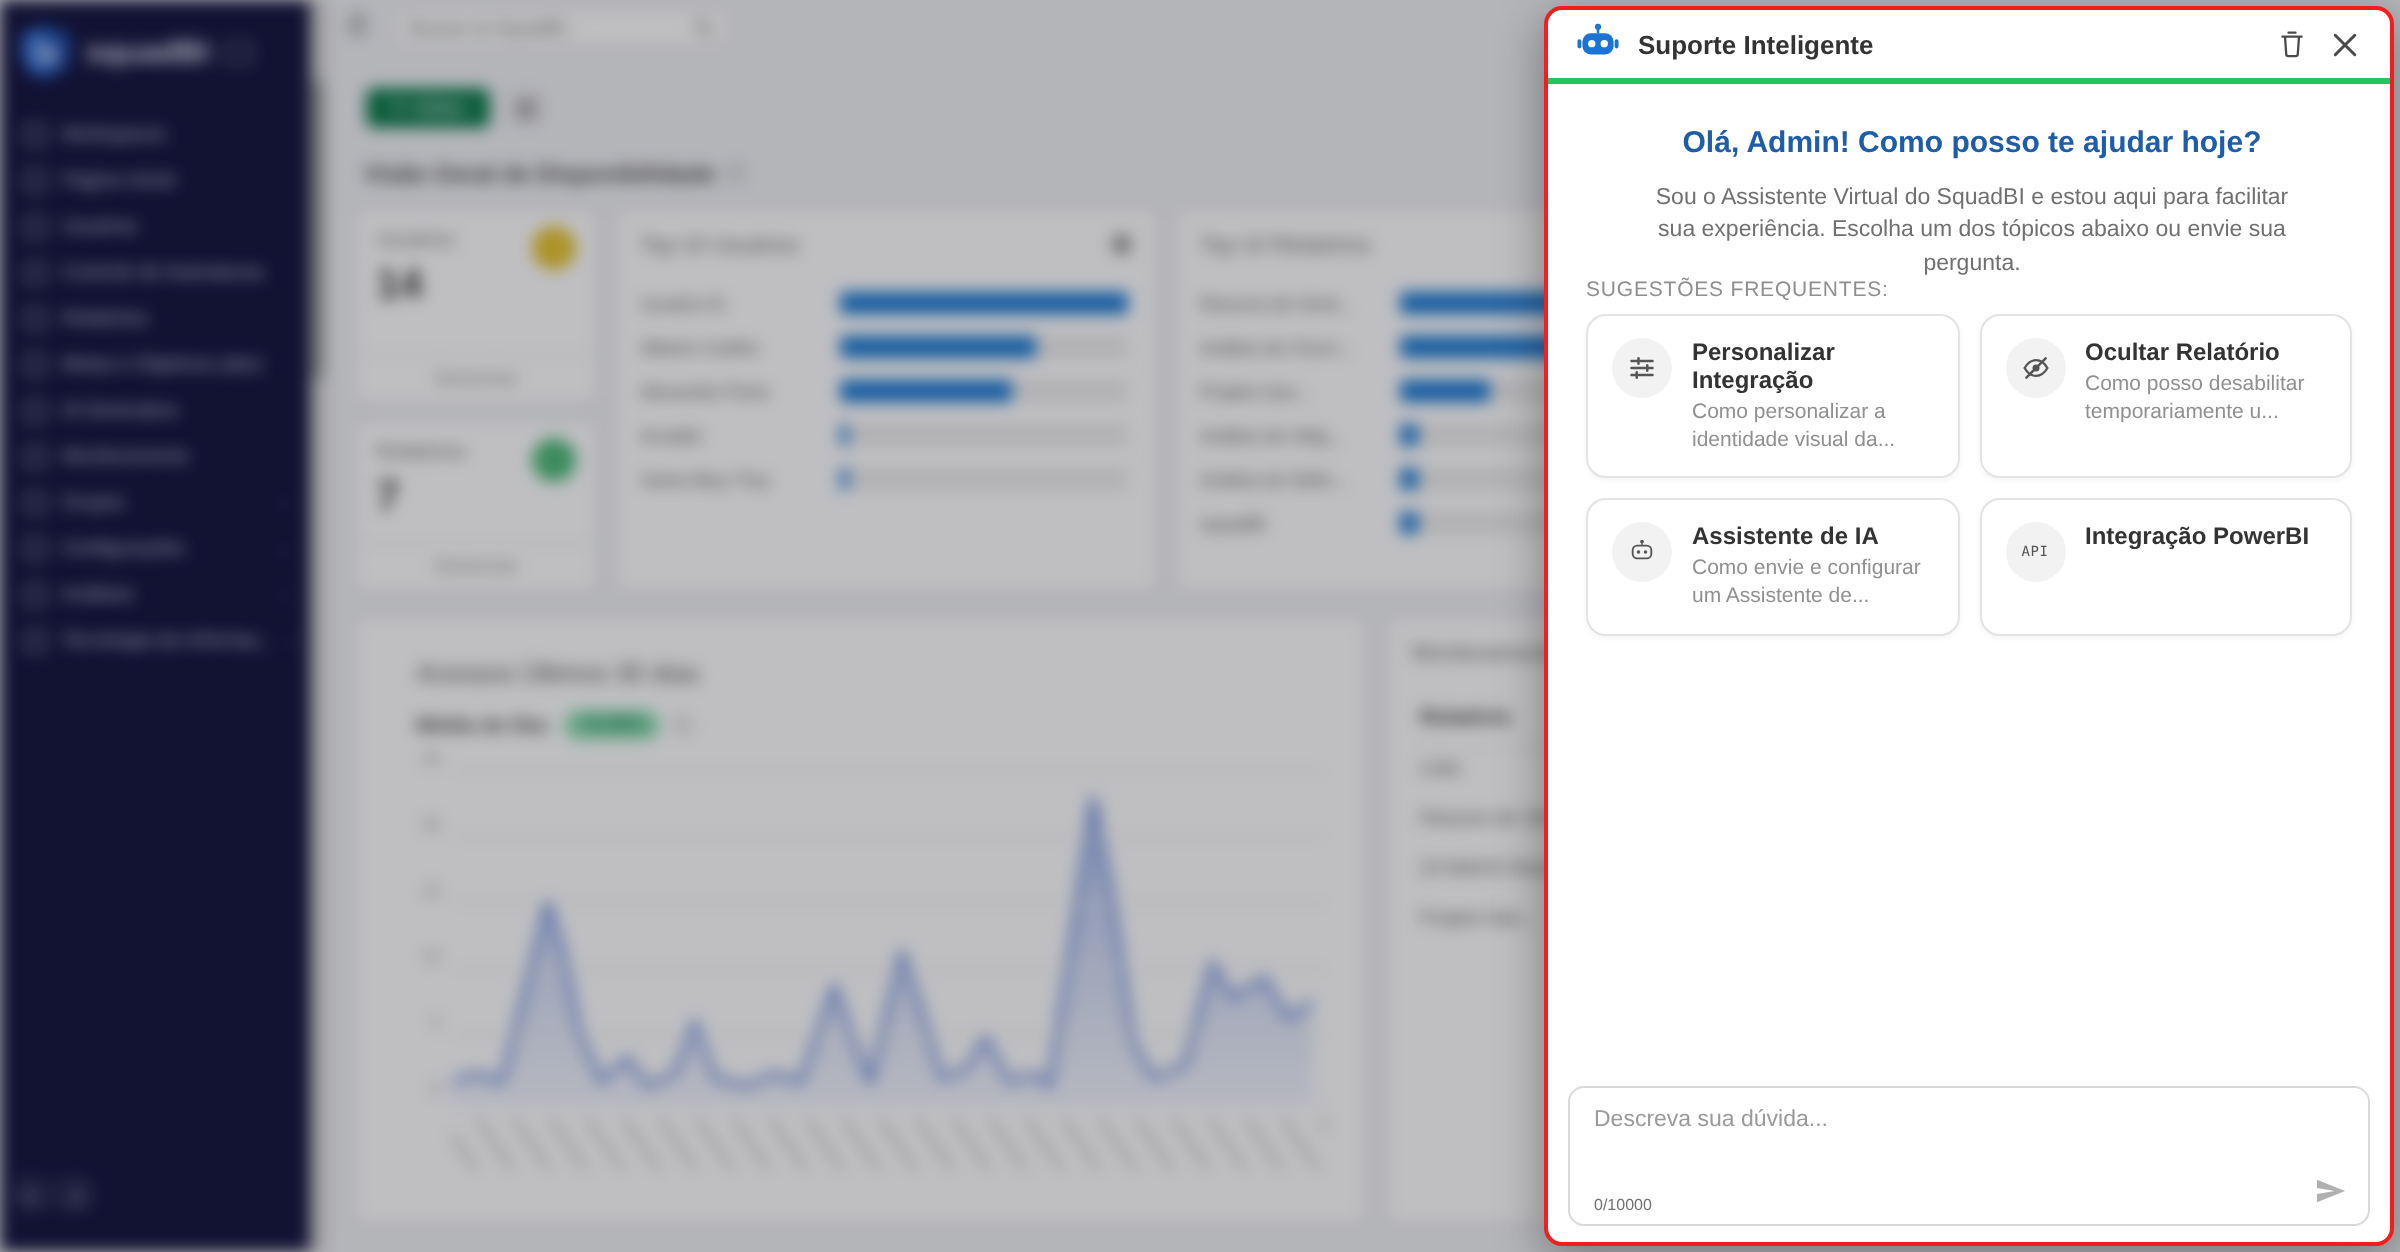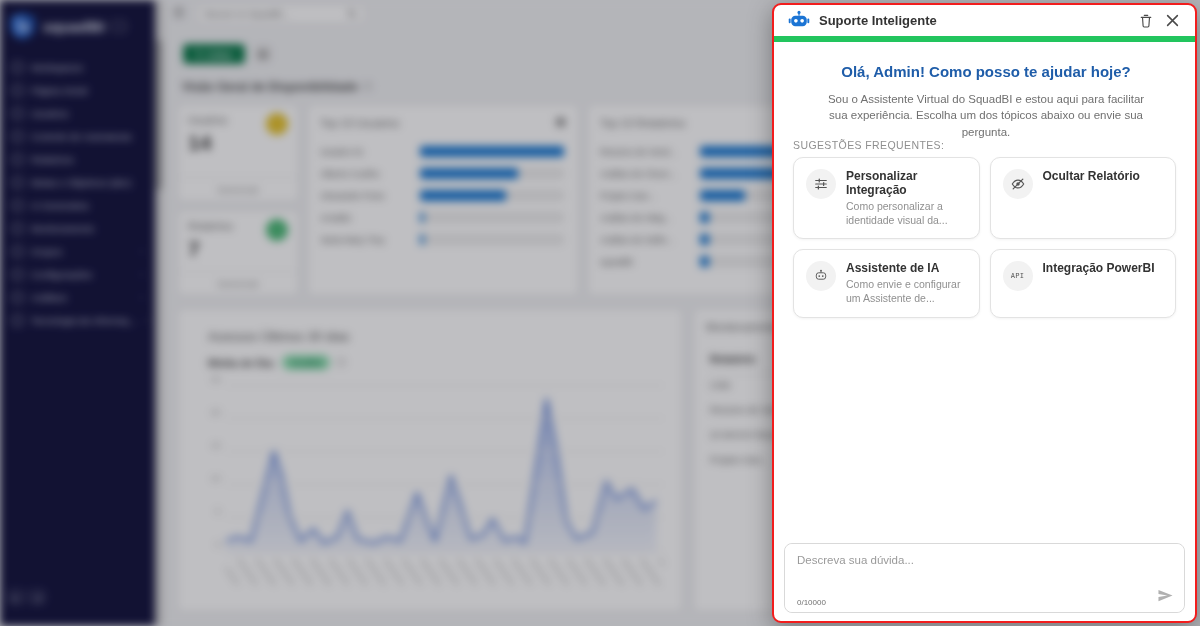--- a/index.html
+++ b/index.html
@@ -76,21 +76,21 @@
   .tbl-rows { position:absolute; left:16px; top:70px; right:16px; display:flex; flex-direction:column; gap:14px; }
   .tbl-row { font-size:9.5px; color:#555; white-space:nowrap; overflow:hidden; }
 
   
   .dim { position:absolute; inset:0; background:rgba(20,20,28,.27); }
 
   
   .panel { position:absolute; left:772px; top:3px; width:425px; height:620px; background:#fff;
            border:2.5px solid #f21d1d; border-radius:9px; box-shadow:0 6px 24px rgba(0,0,0,.35); }
   .panel-header { position:absolute; left:0; top:0; right:0; height:37px; display:flex; align-items:center;
-                  gap:9px; padding:0 14px; border-bottom:6px solid #22c55e; }
+                  gap:9px; padding:0 14px; border-bottom:3px solid #22c55e; }
   .panel-title { font-size:13px; font-weight:bold; color:#333; flex:1; }
   .ph-btn { border:none; background:none; color:#4a4a4a; cursor:pointer; display:flex; align-items:center; padding:2px; }
   .greeting { margin:58px auto 0; text-align:center; color:#1f5da9; font-size:15px; font-weight:bold; width:380px;
               position:absolute; left:22px; top:0; }
   .intro { position:absolute; left:52px; top:86px; width:320px; text-align:center; font-size:11.5px;
            line-height:1.42; color:#707070; }
   .sugg-label { position:absolute; left:19px; top:134px; font-size:10.5px; color:#8f8f8f; letter-spacing:.4px; }
   .sugg-grid { position:absolute; left:19px; top:152px; right:19px; display:grid;
                grid-template-columns:1fr 1fr; gap:10px; }
   .sugg-card { background:#fff; border:1px solid #e3e3e3; border-radius:10px; padding:11px 12px; display:flex;
@@ -415,20 +415,21 @@
       <div class="sugg-card">
         <span class="sugg-ico">
           <svg width="14" height="14" viewBox="0 0 16 16">
               <path d="M1.5 8 C3.2 5 5.5 3.5 8 3.5 C10.5 3.5 12.8 5 14.5 8 C12.8 11 10.5 12.5 8 12.5 C5.5 12.5 3.2 11 1.5 8 Z" fill="none" stroke="#555" stroke-width="1.3"></path>
               <circle cx="8" cy="8" r="2" fill="#555"></circle>
               <line x1="2.5" y1="13.5" x2="13.5" y2="2.5" stroke="#555" stroke-width="1.4" stroke-linecap="round"></line>
             </svg>
         </span>
         <div>
           <div class="sugg-title">Ocultar Relatório</div>
+          <div class="sugg-desc">Como posso desabilitar temporariamente u...</div>
         </div>
       </div>
 
       <div class="sugg-card">
         <span class="sugg-ico">
           <svg width="14" height="14" viewBox="0 0 24 24">
               <circle cx="12" cy="3" r="1.6" fill="#555"></circle>
               <rect x="11.4" y="4" width="1.2" height="2.4" fill="#555"></rect>
               <rect x="4" y="6.5" width="16" height="11" rx="4" fill="none" stroke="#555" stroke-width="1.6"></rect>
               <circle cx="9" cy="12" r="1.5" fill="#555"></circle>

